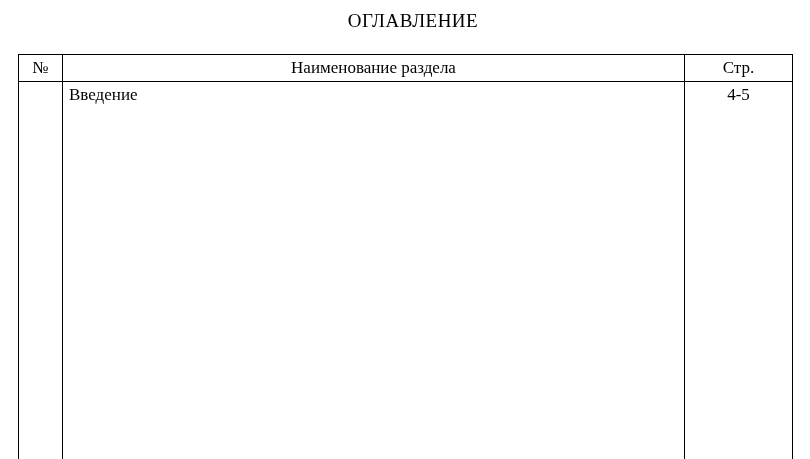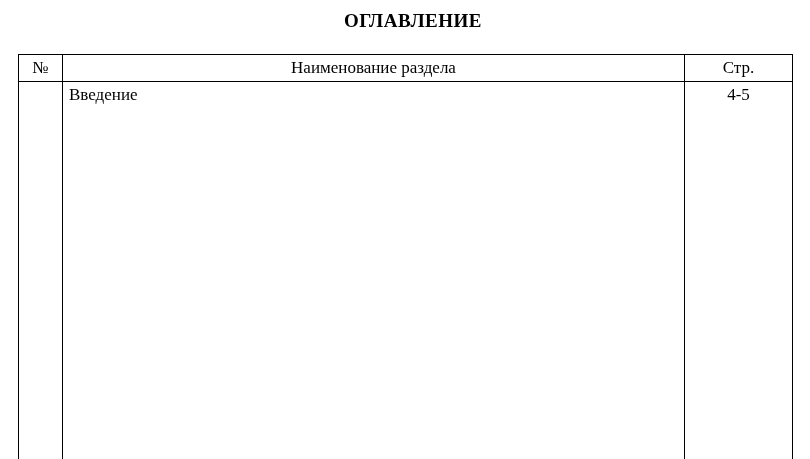--- a/index.html
+++ b/index.html
@@ -19,21 +19,21 @@
     width: 810px;
     height: 459px;
     box-sizing: border-box;
   }
   .doc-title {
     text-align: center;
     font-size: 19px;
     letter-spacing: 0.5px;
     margin: 10px 0 0 16px;
     padding: 0;
-    font-weight: bold;
+    font-weight: normal;
     font-family: "Liberation Serif", serif;
   }
   .table-wrap {
     margin: 22px 18px 0 18px;
   }
   table.toc {
     border-collapse: collapse;
     width: 774px;
     table-layout: fixed;
     font-size: 17px;

